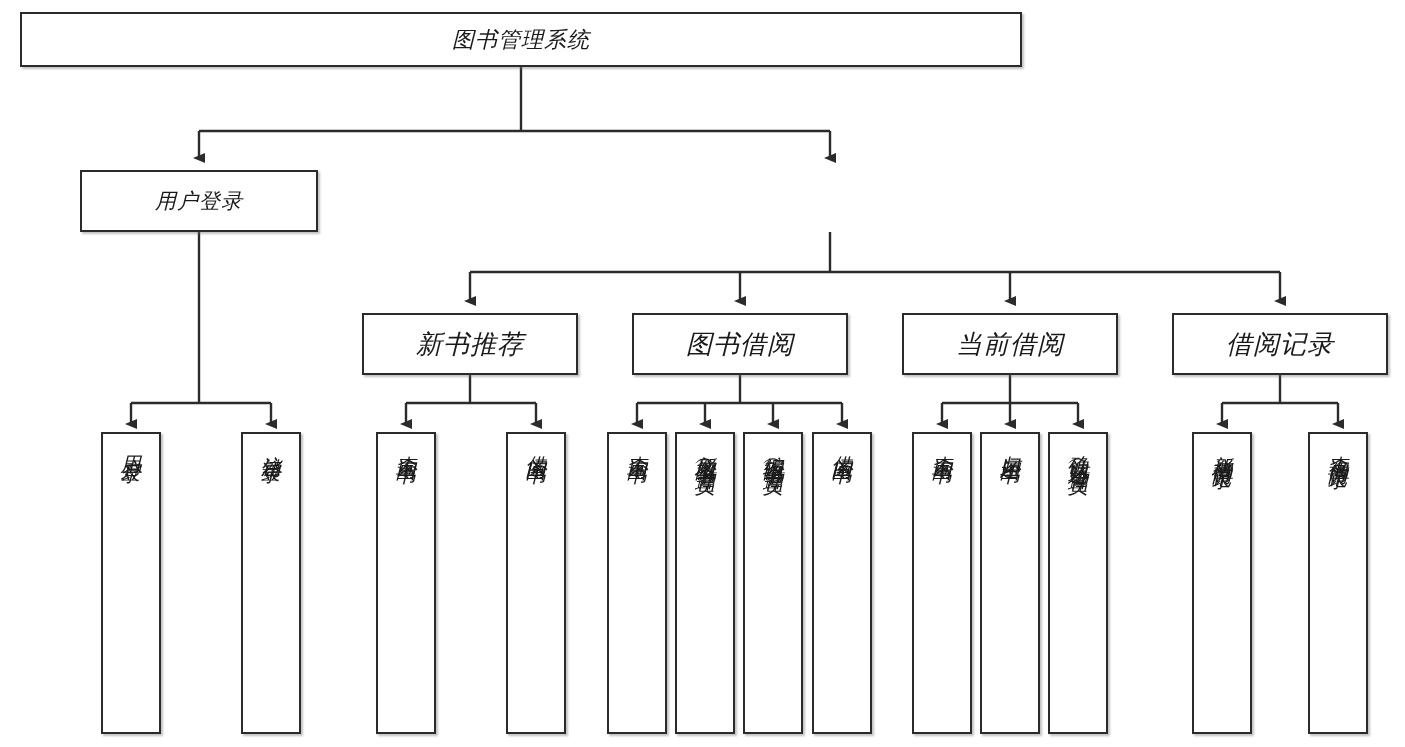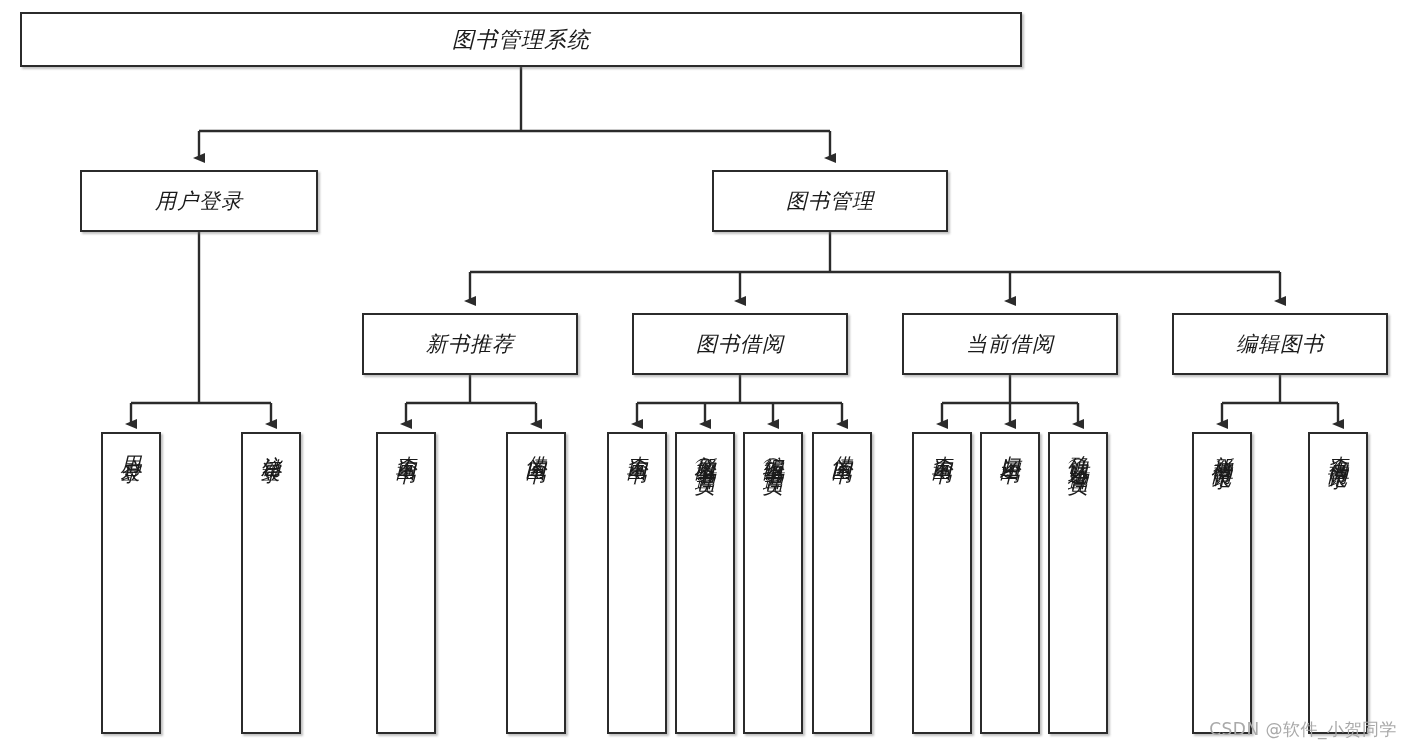--- a/index.html
+++ b/index.html
@@ -53,21 +53,21 @@
     writing-mode: vertical-rl;
     text-orientation: upright;
     font-size: 20px;
     letter-spacing: 3px;
     line-height: 1.1;
     white-space: normal;
     max-height: 100%;
   }
   .node.root .node-label { font-size: 22px; }
   .node.level2 .node-label { font-size: 21px; }
-  .node.level3 .node-label { font-size: 21px; }
+  .node.level3 .node-label { font-size: 26px; }
 
   #watermark {
     position: absolute;
     right: 8px;
     bottom: 6px;
     font-size: 17px;
     color: #a9a9a9;
     letter-spacing: 0.5px;
     white-space: nowrap;
     pointer-events: none;
@@ -128,35 +128,32 @@
     </g>
   </svg>
 
   <div class="node root" style="left:20px; top:12px; width:1002px; height:55px;">
     <span class="node-label">图书管理系统</span>
   </div>
 
   <div class="node level2" style="left:80px; top:170px; width:238px; height:62px;">
     <span class="node-label">用户登录</span>
   </div>
-  <div class="node level2" style="left:712px; top:170px; width:236px; height:62px;">
-    <span class="node-label">图书管理</span>
-  </div>
 
   <div class="node level3" style="left:362px; top:313px; width:216px; height:62px;">
     <span class="node-label">新书推荐</span>
   </div>
   <div class="node level3" style="left:902px; top:313px; width:216px; height:62px;">
     <span class="node-label">当前借阅</span>
   </div>
   <div class="node level3" style="left:632px; top:313px; width:216px; height:62px;">
     <span class="node-label">图书借阅</span>
   </div>
   <div class="node level3" style="left:1172px; top:313px; width:216px; height:62px;">
-    <span class="node-label">编辑图书</span>
+    <span class="node-label">借阅记录</span>
   </div>
 
   <div class="node leaf" style="left:101px; top:432px; width:60px; height:302px;">
     <span class="node-label">用户登录</span>
   </div>
   <div class="node leaf" style="left:241px; top:432px; width:60px; height:302px;">
     <span class="node-label">注销登录</span>
   </div>
 
   <div class="node leaf" style="left:376px; top:432px; width:60px; height:302px;">
@@ -189,15 +186,14 @@
     <span class="node-label">确认归还（管理员）</span>
   </div>
 
   <div class="node leaf" style="left:1192px; top:432px; width:60px; height:302px;">
     <span class="node-label">新增借阅记录</span>
   </div>
   <div class="node leaf" style="left:1308px; top:432px; width:60px; height:302px;">
     <span class="node-label">查询借阅记录</span>
   </div>
 
-  <div id="watermark">CSDN @软件_小贺同学</div>
 
 </div>
 
 </body></html>

